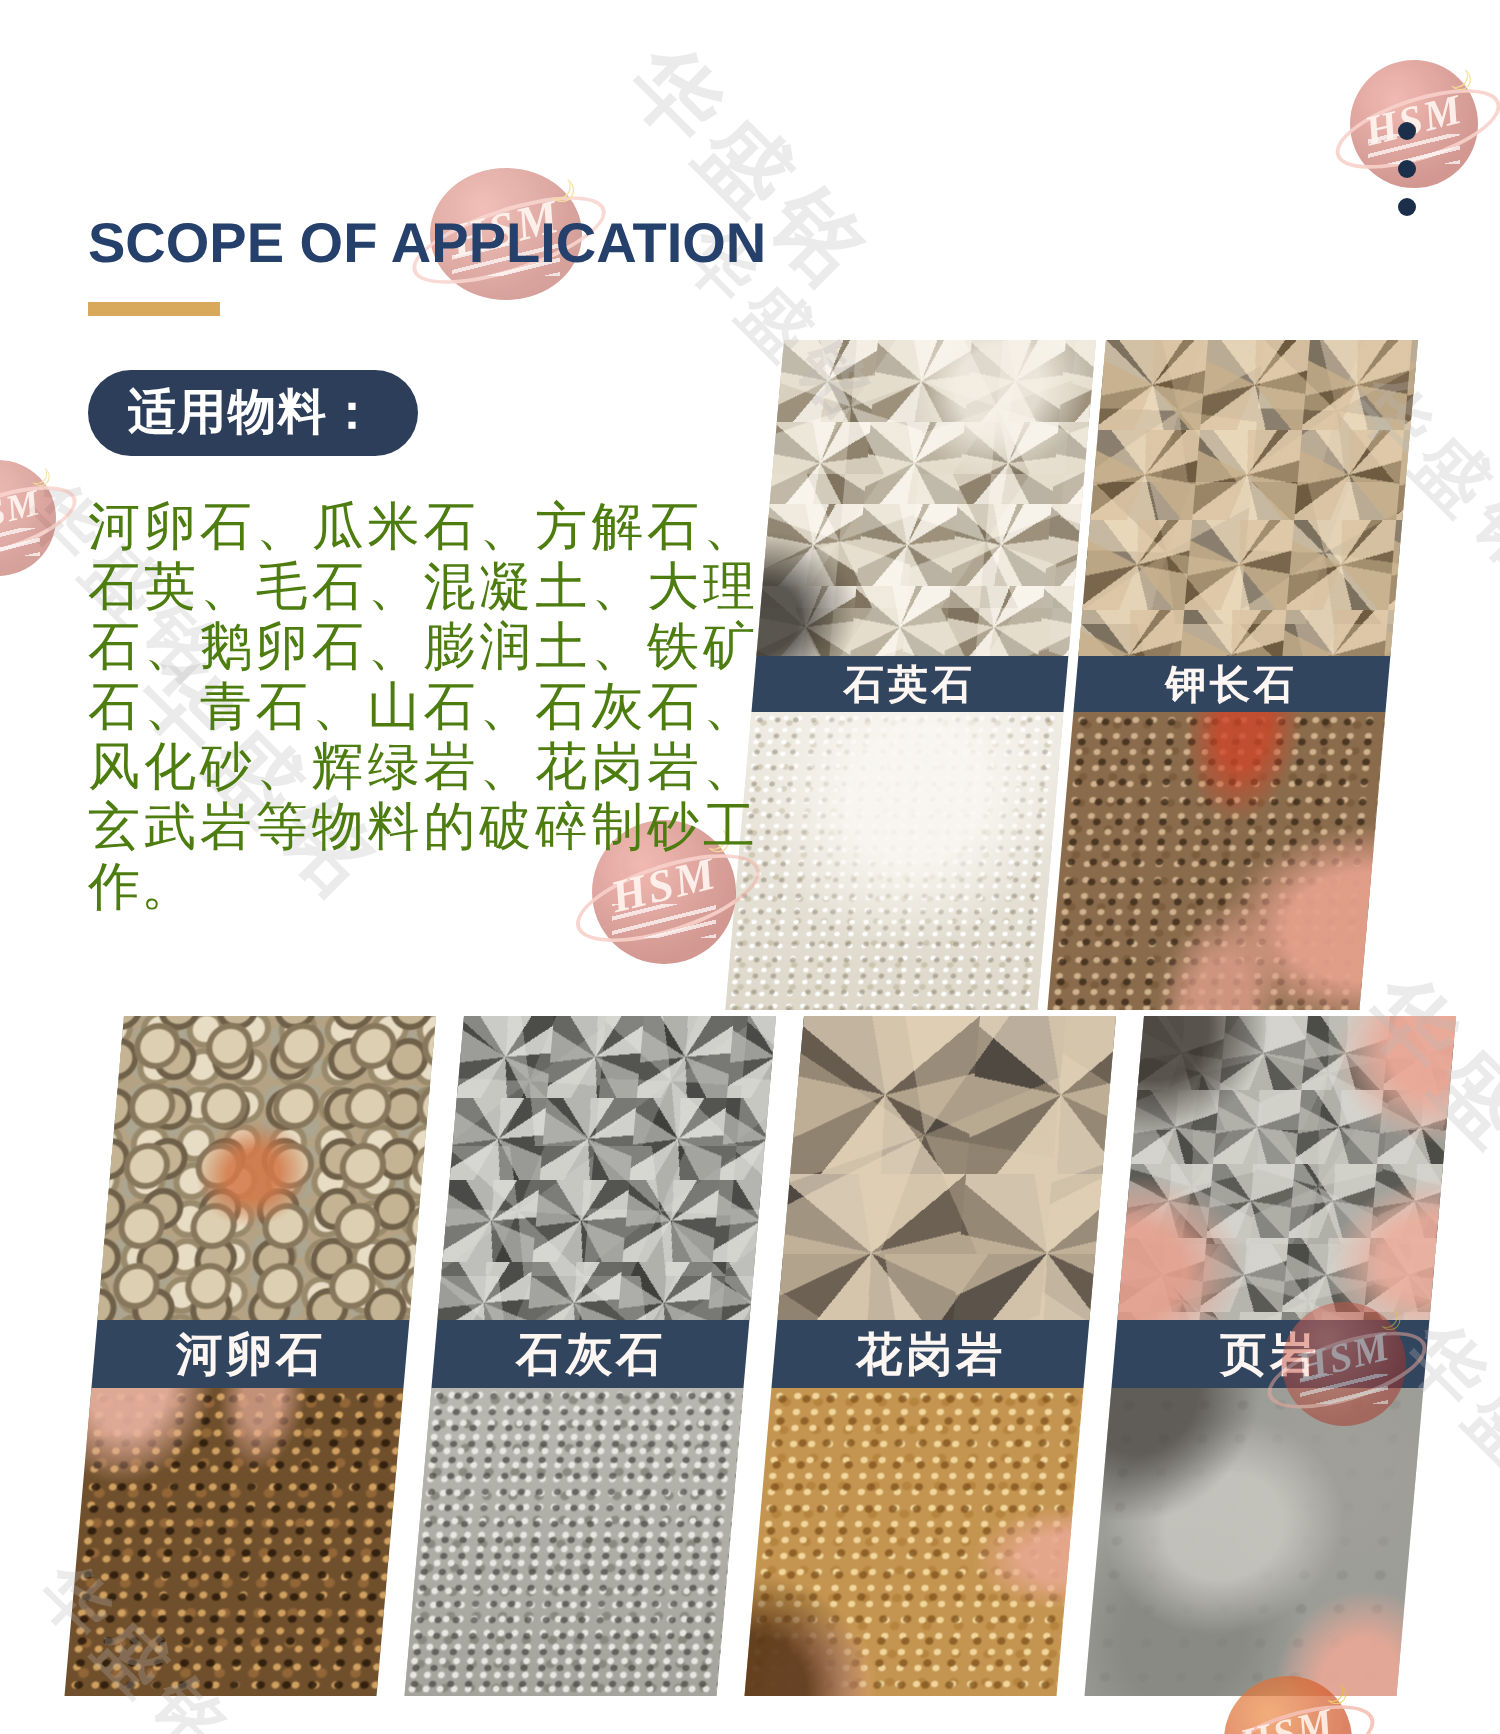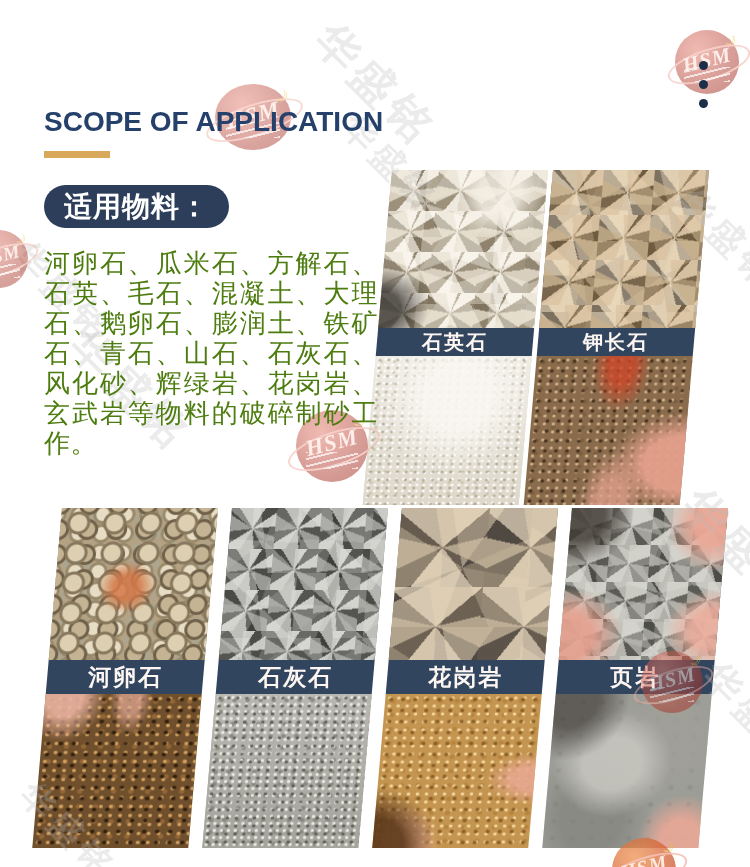--- a/index.html
+++ b/index.html
@@ -33,21 +33,21 @@
             font-size:47px;font-weight:bold;letter-spacing:3px;}
   .title-en{position:absolute;z-index:3;left:44px;top:106px;margin:0;color:#24406b;
             font-size:28px;font-weight:bold;letter-spacing:0px;}
   .gold-bar{position:absolute;z-index:3;left:44px;top:151px;width:66px;height:7px;background:#d8a95b;}
   .dots{position:absolute;z-index:3;left:699px;top:61px;width:10px;}
   .dots i{display:block;width:9px;height:9px;border-radius:50%;background:#1c2f4a;margin-bottom:10px;}
 
   
   .pill{position:absolute;z-index:3;left:44px;top:185px;height:43px;line-height:43px;
         padding:0 20px;border-radius:22px;background:#2c3e5a;color:#ffffff;
-        font-size:28px;font-weight:bold;letter-spacing:1px;}
+        font-size:24px;font-weight:bold;letter-spacing:1px;}
   .desc{position:absolute;z-index:3;left:44px;top:248px;width:334px;margin:0;color:#4d7c0f;
         font-size:26px;line-height:30px;text-align:justify;letter-spacing:.5px;}
 
   
   .gallery{position:absolute;left:0;width:750px;z-index:1;}
   .g-top{top:170px;height:335px;}
   .g-bottom{top:508px;height:340px;}
   .col{position:absolute;top:0;width:156px;transform:skewX(-5deg);transform-origin:0 0;}
   .photo{position:relative;width:100%;overflow:hidden;}
   .bar{position:relative;width:100%;background:#31455e;color:#fdf6f2;display:flex;

